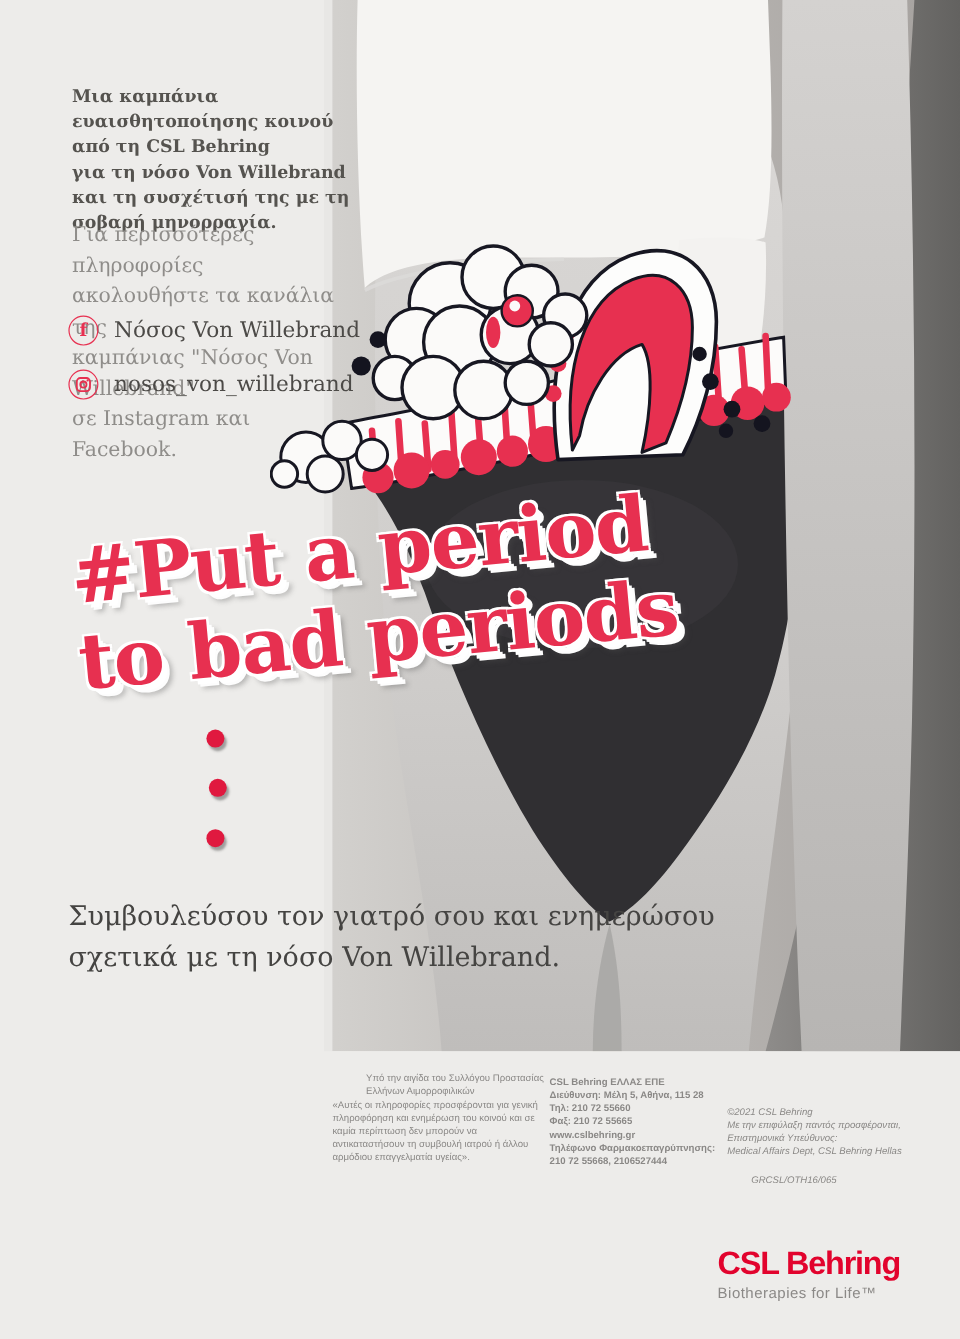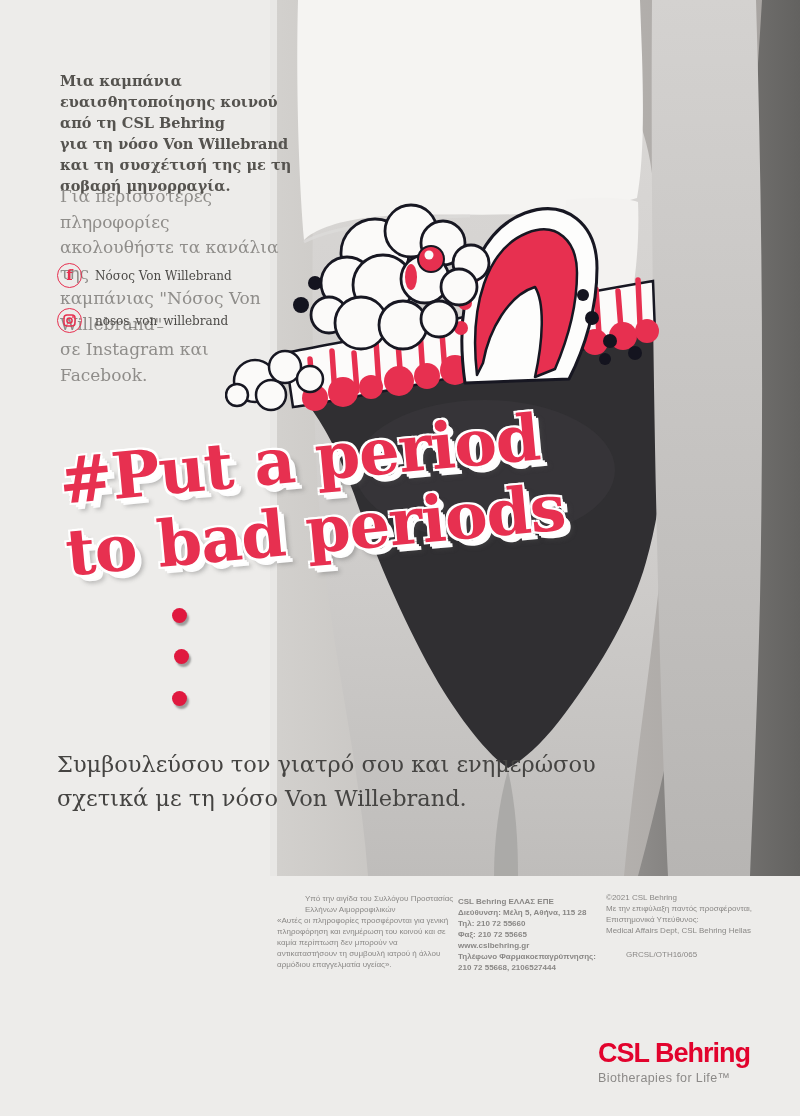--- a/index.html
+++ b/index.html
@@ -9,21 +9,21 @@
 
   
   .intro{left:60px;top:70px;width:240px;font-size:14.5px;line-height:1.45;
          font-weight:700;color:#55534f;white-space:pre-line;}
   .moreinfo{left:60px;top:184px;width:240px;font-size:17px;line-height:1.5;
          color:#8f8d8a;white-space:pre-line;}
   .social{left:57px;display:flex;align-items:center;gap:13px;cursor:pointer;}
   .social .ring{width:25px;height:25px;border:1.7px solid #e73050;border-radius:50%;
         display:flex;align-items:center;justify-content:center;box-sizing:border-box;}
   .social .fb{color:#e73050;font-size:15px;font-weight:700;font-family:"DejaVu Serif",serif;line-height:1;}
-  .social .label{font-size:12px;color:#4c4a47;}
+  .social .label{font-size:18px;color:#4c4a47;}
   .fb-row{top:263px;}
   .ig-row{top:308px;}
 
   
   .headline{left:56px;top:446px;width:640px;transform:rotate(-5.3deg);
             transform-origin:0 0;color:#e73050;font-weight:700;
             font-size:64px;line-height:72px;letter-spacing:-1px;
             text-shadow:
               -2px -2px 0 #fff, 2px -2px 0 #fff, -2px 2px 0 #fff, 2px 2px 0 #fff,
               4px 5px 0 #ffffff, 6px 7px 0 #fdfdfd, 8px 9px 4px rgba(80,80,80,.35);}
@@ -32,21 +32,21 @@
 
   .tagline{left:57px;top:748px;font-size:22.5px;line-height:1.5;color:#454442;
            white-space:pre-line;}
 
   
   .foot{font-family:"Liberation Sans",sans-serif;font-size:8px;line-height:11px;
         color:#8a8886;}
   .foot .ln{white-space:pre-line;margin-left:28px;}
   .col1{left:277px;top:893px;width:180px;}
   .col2{left:458px;top:896px;width:145px;font-weight:bold;}
-  .col3{left:606px;top:892px;width:165px;}
+  .col3{left:606px;top:921px;width:165px;font-style:italic;}
   .code{margin-top:13px;margin-left:20px;}
   .weblink{cursor:pointer;}
 
   
   .brand{left:598px;top:1040px;width:175px;font-family:"Liberation Sans",sans-serif;}
   .brand .logo{color:#e2032d;font-size:27px;font-weight:700;letter-spacing:-1px;line-height:1;}
   .brand .slogan{color:#8b8987;font-size:12.5px;margin-top:4px;letter-spacing:.4px;}
 </style>
 </head>
 <body>

